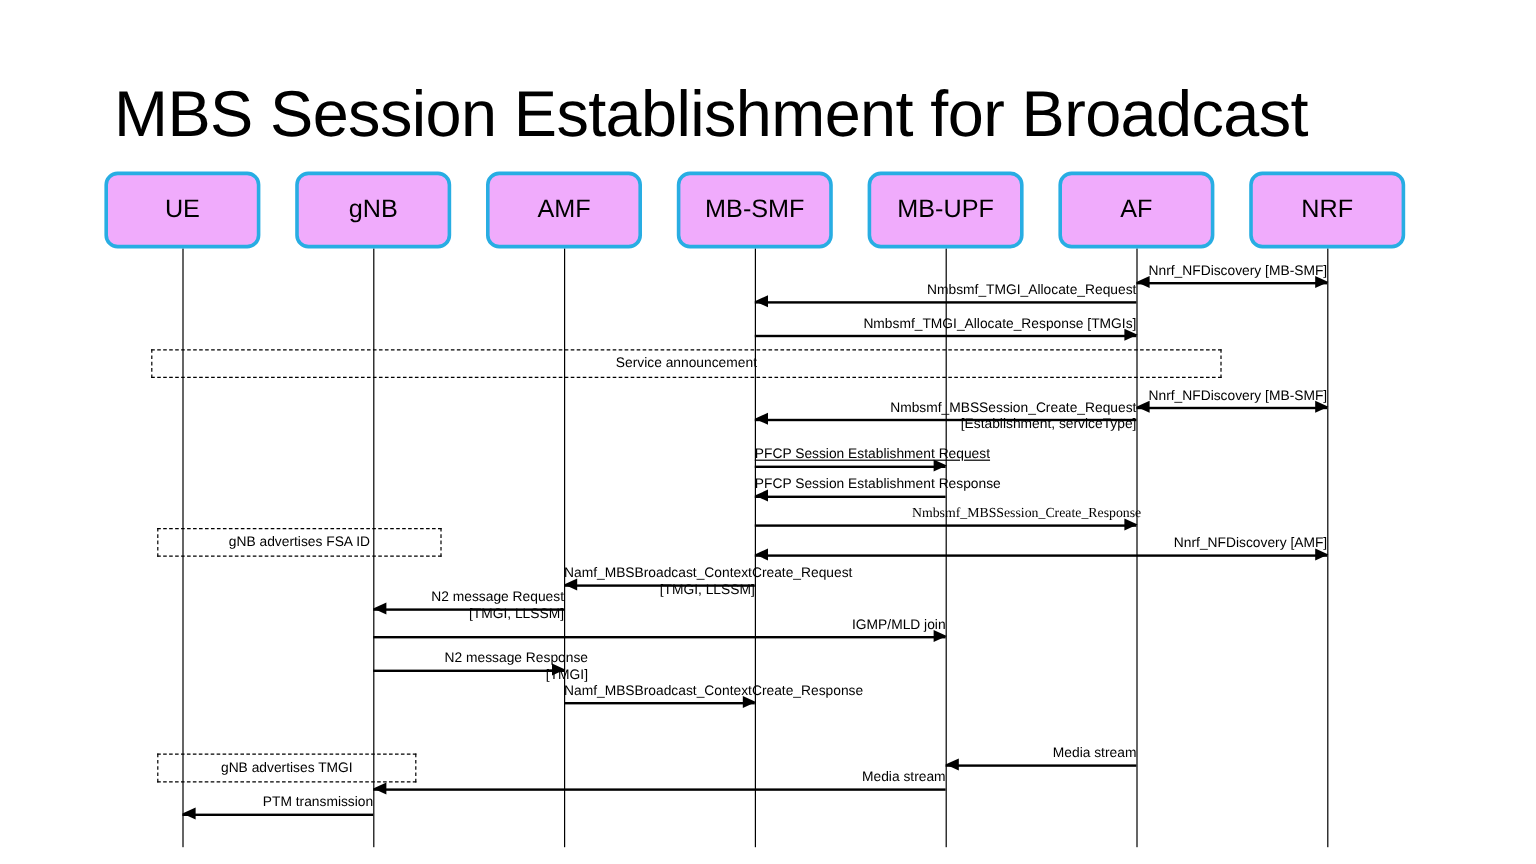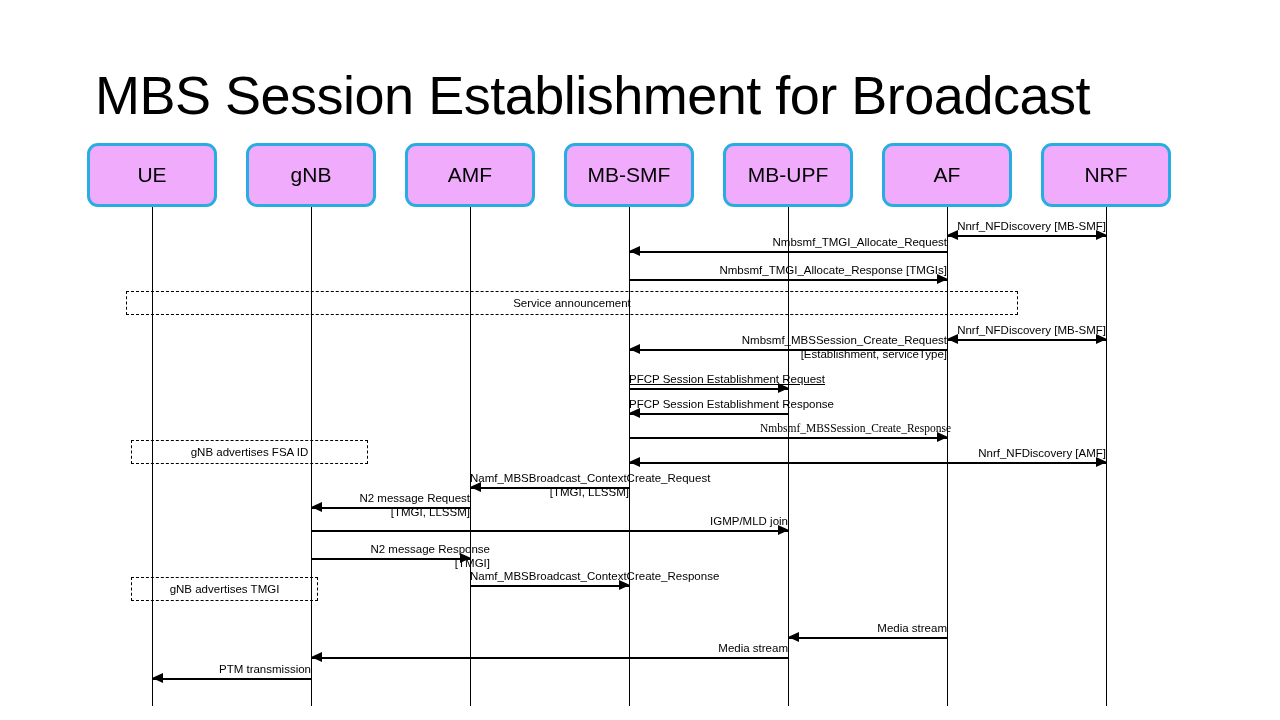--- a/index.html
+++ b/index.html
@@ -141,21 +141,21 @@
         <span class="actor-label">NRF</span>
       </div>
     </div>
   <div id="notes">
       <div class="note-box" style="left: 126px; top: 291px; width: 892px; height: 24px;">
         <span class="note-label">Service announcement</span>
       </div>
       <div class="note-box" style="left: 131px; top: 440px; width: 237px; height: 24px;">
         <span class="note-label">gNB advertises FSA ID</span>
       </div>
-      <div class="note-box" style="left: 131px; top: 577px; width: 187px; height: 24px;">
+      <div class="note-box" style="left: 131px; top: 628px; width: 216px; height: 24px;">
         <span class="note-label">gNB advertises TMGI</span>
       </div>
     </div>
   <div id="messages">
       <div class="msg" style="left: 947px; top: 235px; width: 159px;">
         <div class="msg-line" style="width: 159px;"></div>
         <div class="arrowhead right" style="left: 149px;"></div>
         <div class="arrowhead left" style="left: 0px;"></div>
         <div class="msg-label" style="left: 0px; width: 159px; top: -16px;">Nnrf_NFDiscovery [MB-SMF]</div>
       </div>

